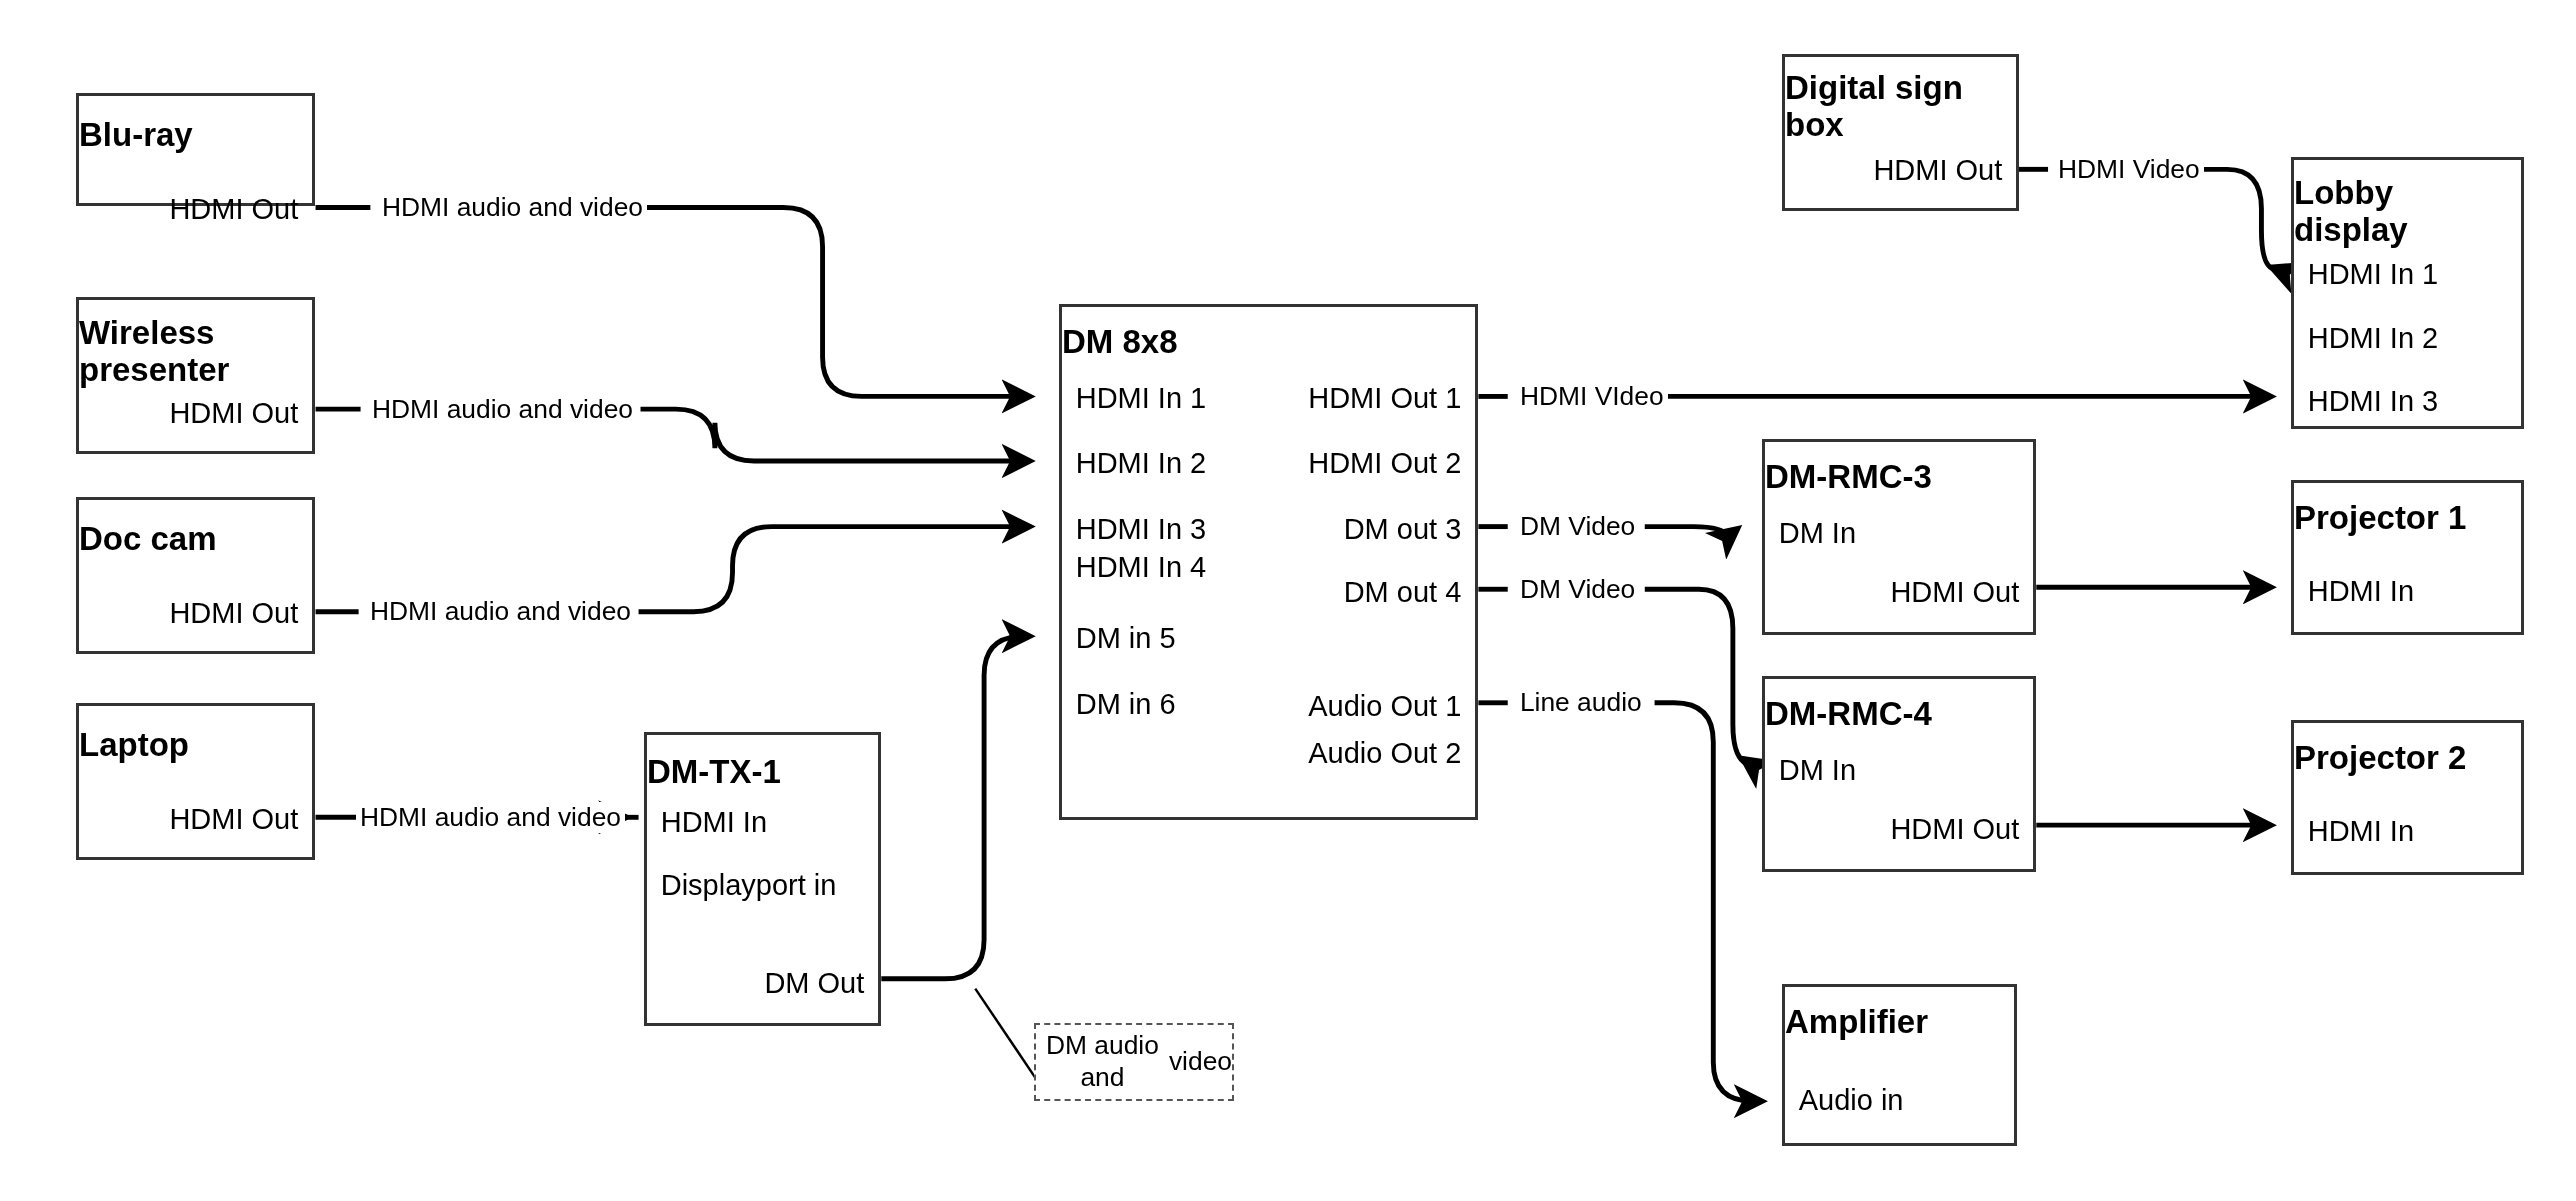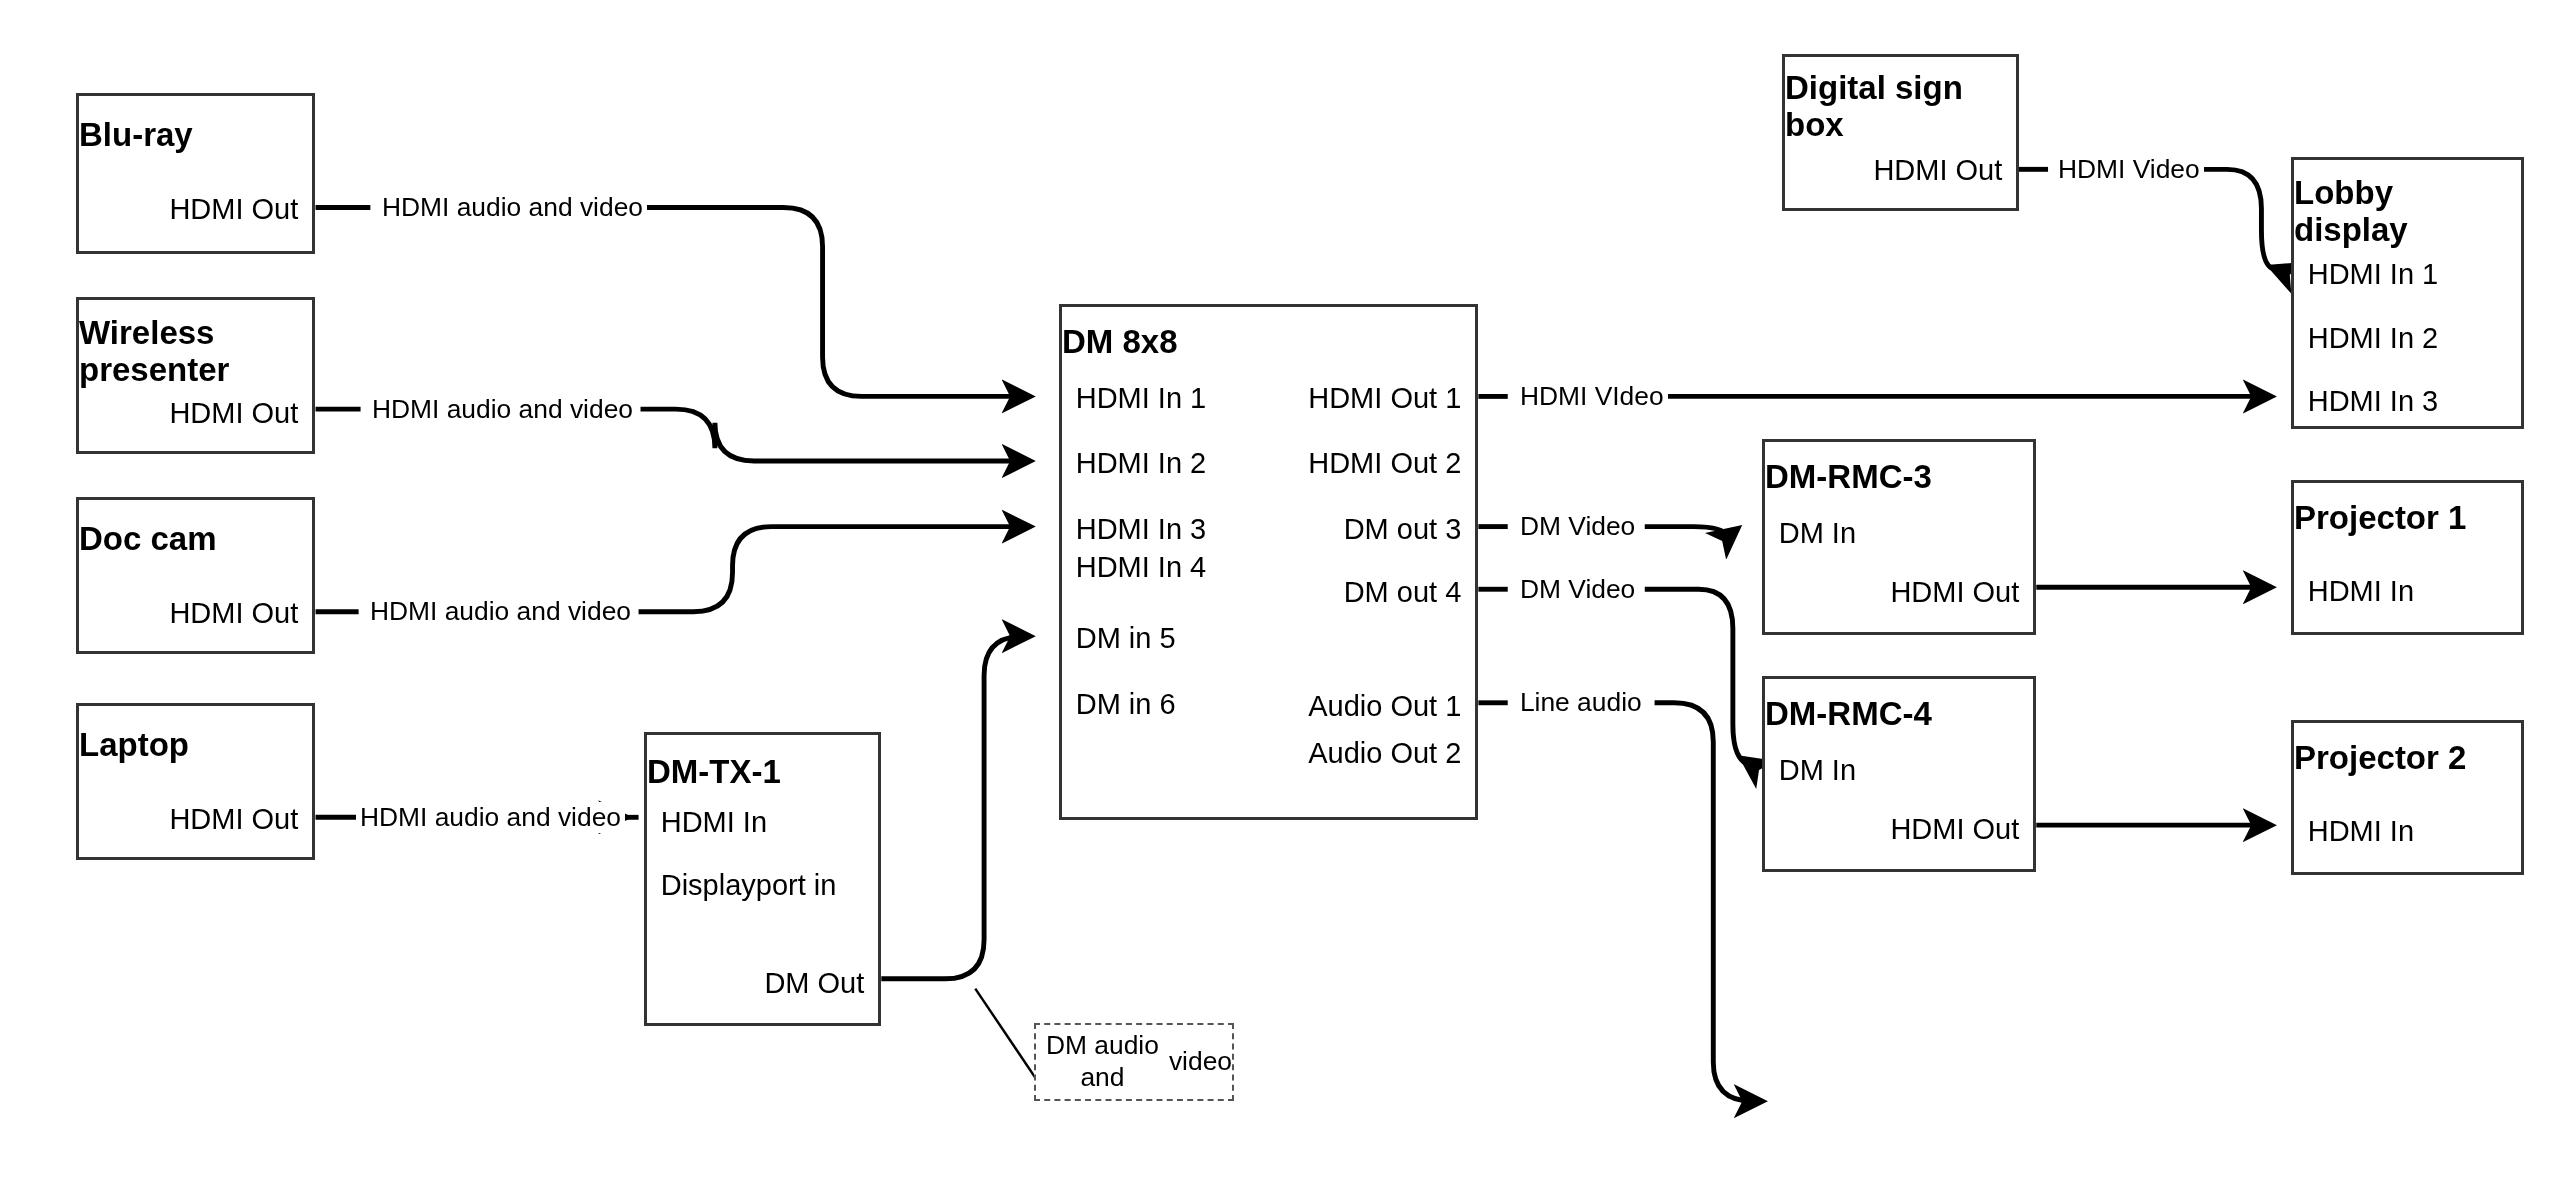--- a/index.html
+++ b/index.html
@@ -63,21 +63,21 @@
     <path class="wire" d="M1690,718 L1710,718 Q1750,718 1750,758 L1750,1085 Q1750,1125 1790,1125 L1800,1125" marker-end="url(#arrow)"></path>
 
     <path class="wire" d="M2062,173 L2092,173"></path>
     <path class="wire" d="M2250,173 L2275,173 Q2310,173 2310,213 L2310,235 Q2310,275 2325,275 L2320,273" marker-end="url(#arrow)"></path>
 
     <path class="wire" d="M2080,600 L2320,600" marker-end="url(#arrow)"></path>
 
     <path class="wire" d="M2080,843 L2320,843" marker-end="url(#arrow)"></path>
   </svg>
 
-  <div class="box" style="left:76px;top:93px;width:239px;height:161px;">
+  <div class="box" style="left:76px;top:93px;width:239px;height:113px;">
     <div class="title f34" style="top:19.6px;">Blu-ray</div>
     <div class="port right f30" style="top:98px;">HDMI Out</div>
   </div>
 
   <div class="box" style="left:76px;top:297px;width:239px;height:157px;">
     <div class="title f34" style="top:13.7px;">Wireless</div>
     <div class="title f34" style="top:51px;">presenter</div>
     <div class="port right f30" style="top:98px;">HDMI Out</div>
   </div>
 
@@ -145,20 +145,24 @@
   <div class="box" style="left:2291px;top:480px;width:233px;height:155px;">
     <div class="title f34" style="top:15.7px;">Projector 1</div>
     <div class="port left f30" style="top:93px;">HDMI In</div>
   </div>
 
   <div class="box" style="left:2291px;top:720px;width:233px;height:155px;">
     <div class="title f34" style="top:15.7px;">Projector 2</div>
     <div class="port left f30" style="top:93px;">HDMI In</div>
   </div>
 
+  <div class="box" style="left:1782px;top:984px;width:235px;height:162px;">
+    <div class="title f34" style="top:15.7px;">Amplifier</div>
+    <div class="port left f30" style="top:98px;">Audio in</div>
+  </div>
 
   <div class="dashbox f27" style="left:1034px;top:1023px;width:200px;height:78px;flex-direction:row;">
     <span>DM audio and</span>
     <span>video</span>
   </div>
 
   <div class="edgelabel f27" style="left:378px;top:192px;">HDMI audio and video</div>
   <div class="edgelabel f27" style="left:368px;top:394px;">HDMI audio and video</div>
   <div class="edgelabel f27" style="left:366px;top:596px;">HDMI audio and video</div>
   <div class="edgelabel f27" style="left:356px;top:802px;">HDMI audio and video</div>

